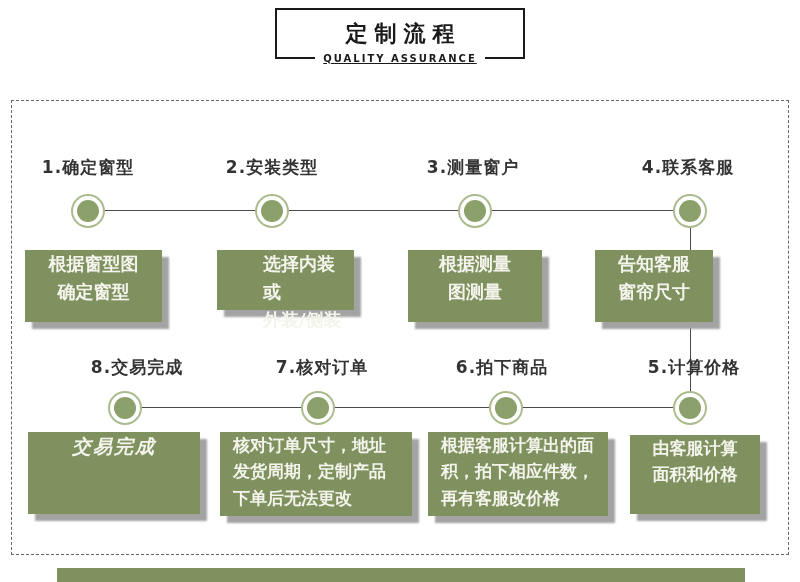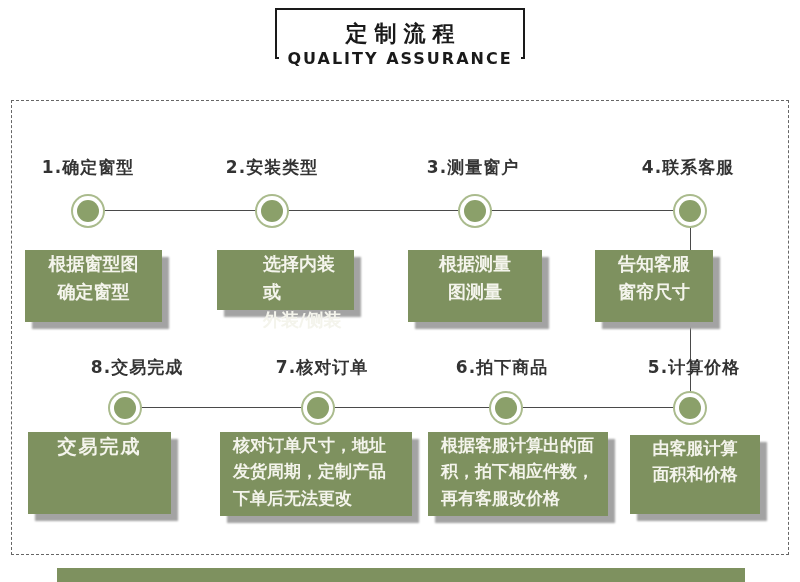--- a/index.html
+++ b/index.html
@@ -19,22 +19,22 @@
   .canvas{position:relative;width:800px;height:582px;background:#fff;overflow:hidden;}
 
   
   .title-box{position:absolute;left:275px;top:8px;width:250px;height:50px;
     border-top:2px solid var(--title-black);border-left:2px solid var(--title-black);
     border-right:2px solid var(--title-black);display:flex;align-items:center;justify-content:center;}
   .title-text{font-size:22px;font-weight:600;color:var(--title-black);letter-spacing:7px;padding-left:7px;}
   .subtitle-row{position:absolute;left:275px;top:51px;width:250px;height:14px;
     display:flex;align-items:center;}
   .subtitle-line{flex:1;height:2px;background:var(--title-black);}
-  .subtitle-text{font-size:16px;font-weight:bold;color:var(--title-black);letter-spacing:2px;
-    padding:0 8px;white-space:nowrap;}
+  .subtitle-text{font-size:10px;font-weight:bold;color:var(--title-black);letter-spacing:2px;
+    padding:0 8px;white-space:nowrap;text-decoration:underline;}
 
   
   .flow-frame{position:absolute;left:11px;top:100px;width:778px;height:455px;
     border:1px dashed var(--dash-gray);}
 
   
   .hline{position:absolute;height:1px;background:var(--line-gray);z-index:1;}
   .vline{position:absolute;width:1px;background:var(--line-gray);z-index:1;}
 
   
@@ -110,21 +110,21 @@
   <div class="lbl" style="left:137px;top:356px;">8.交易完成</div>
   <div class="lbl" style="left:322px;top:356px;">7.核对订单</div>
   <div class="lbl" style="left:502px;top:356px;">6.拍下商品</div>
   <div class="lbl" style="left:694px;top:356px;">5.计算价格</div>
 
   <div class="circle" style="left:125px;top:408px;"></div>
   <div class="circle" style="left:318px;top:408px;"></div>
   <div class="circle" style="left:506px;top:408px;"></div>
   <div class="circle" style="left:690px;top:408px;"></div>
 
-  <div class="gbox center fs19" style="left:28px;top:432px;width:143px;height:82px;">
+  <div class="gbox center fs19" style="left:28px;top:432px;width:172px;height:82px;font-style:italic;">
     <span>交易完成</span>
   </div>
   <div class="gbox left fs17" style="left:428px;top:432px;width:180px;height:84px;">
     <span>根据客服计算出的面</span>
     <span>积，拍下相应件数，</span>
     <span>再有客服改价格</span>
   </div>
   <div class="gbox left fs17" style="left:220px;top:432px;width:192px;height:84px;">
     <span>核对订单尺寸，地址</span>
     <span>发货周期，定制产品</span>

